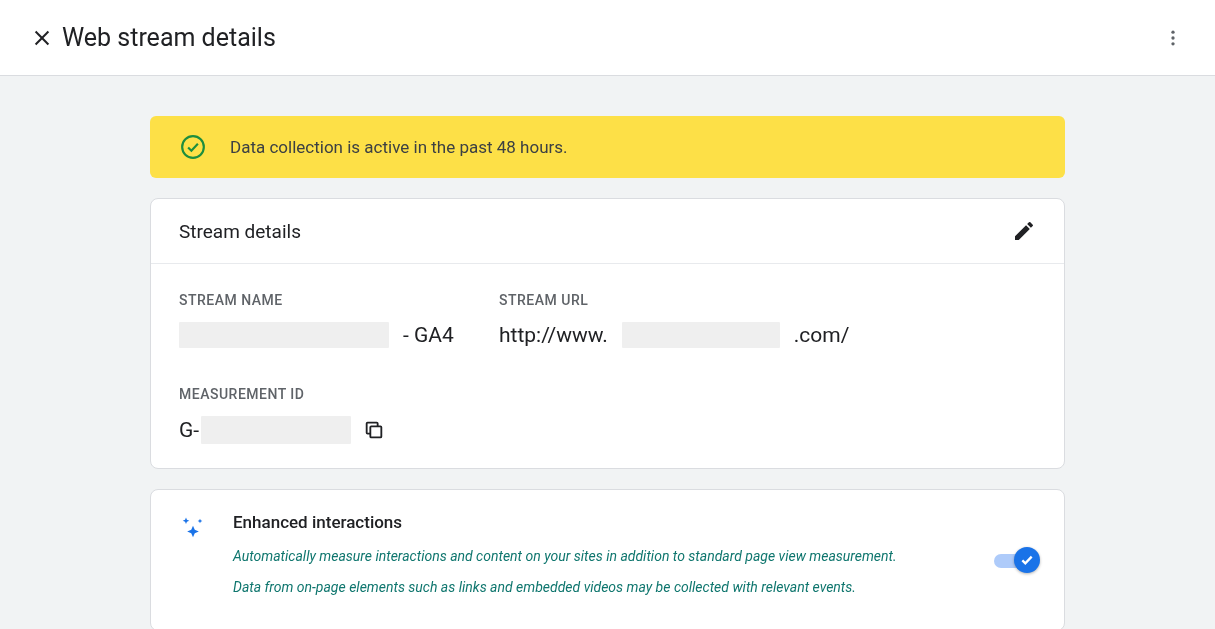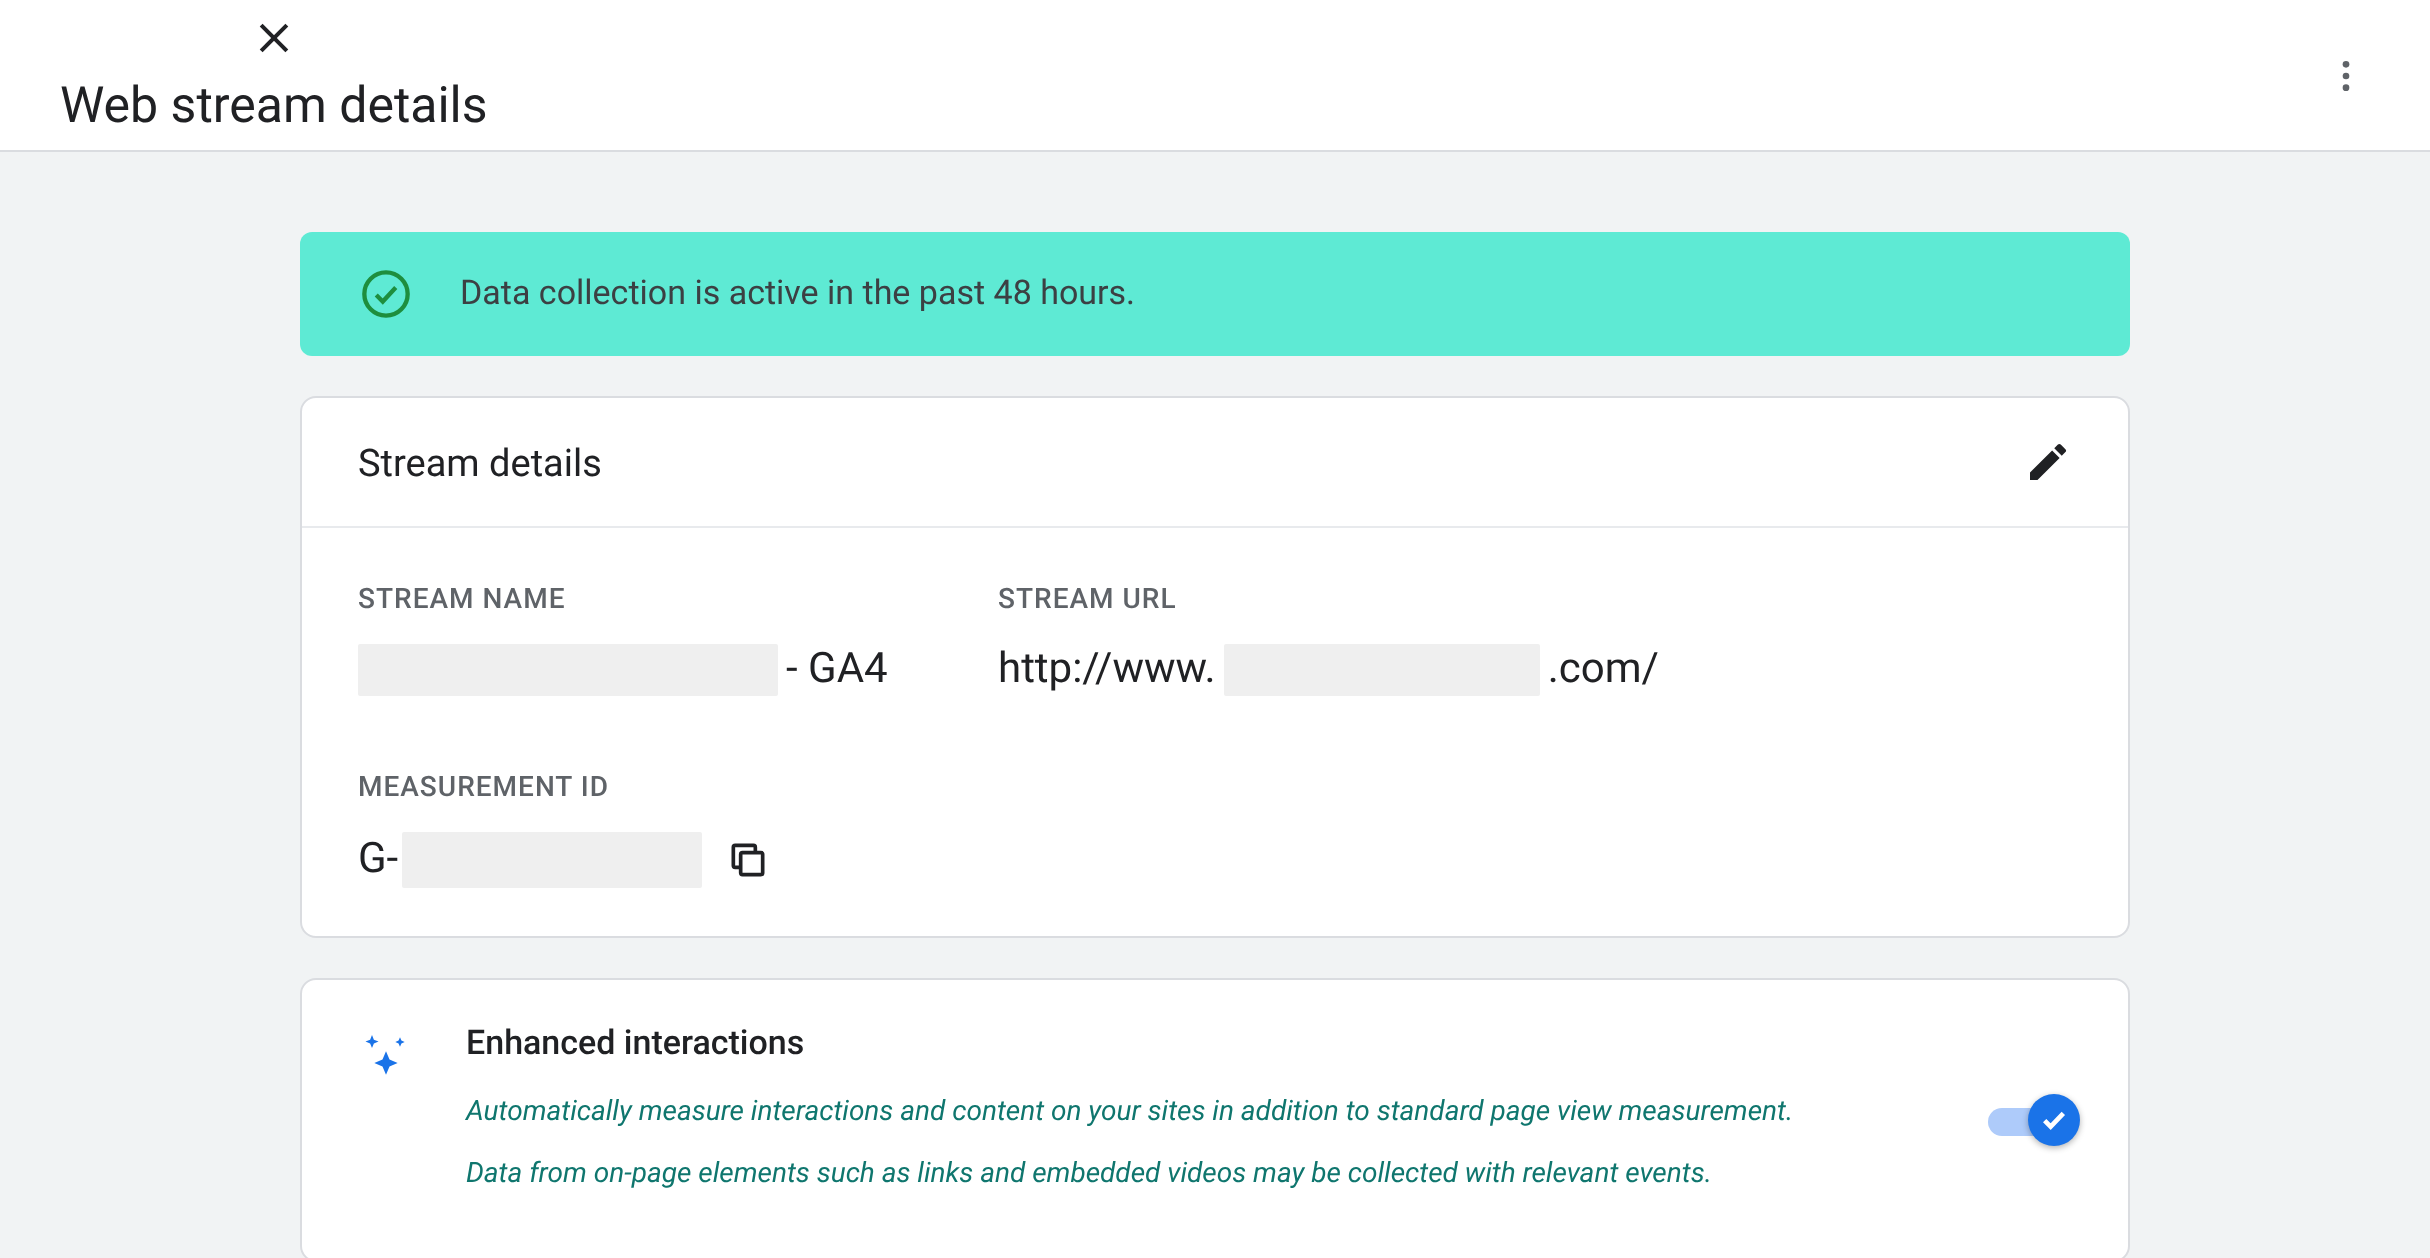--- a/index.html
+++ b/index.html
@@ -20,21 +20,20 @@
       display: flex;
       align-items: center;
       padding: 0 30px;
       border-bottom: 1px solid #dadce0;
       justify-content: space-between;
     }
     .topbar-left {
       display: flex;
       align-items: center;
       gap: 8px;
-      flex-direction: column;
     }
     .close-btn {
       width: 24px;
       height: 24px;
       cursor: pointer;
       display: flex;
       align-items: center;
       justify-content: center;
       color: #202124;
     }
@@ -49,21 +48,21 @@
       cursor: pointer;
       display: flex;
       align-items: center;
       justify-content: center;
       color: #5f6368;
     }
     .content {
       padding: 40px 150px 0 150px;
     }
     .status-banner {
-      background: #5eead4;
+      background: #fde047;
       border-radius: 6px;
       padding: 18px 30px;
       display: flex;
       align-items: center;
       gap: 24px;
       margin-bottom: 20px;
     }
     .status-banner .check-icon {
       color: #1e8e3e;
       width: 26px;
@@ -112,21 +111,21 @@
       letter-spacing: 0.5px;
       color: #5f6368;
       margin-bottom: 14px;
       font-weight: 500;
     }
     .detail-value {
       font-size: 21px;
       color: #202124;
       display: flex;
       align-items: center;
-      gap: 4px;
+      gap: 14px;
     }
     .redacted {
       background: #efefef;
       display: inline-block;
       border-radius: 1px;
     }
     .red-lg {
       width: 210px;
       height: 26px;
     }

